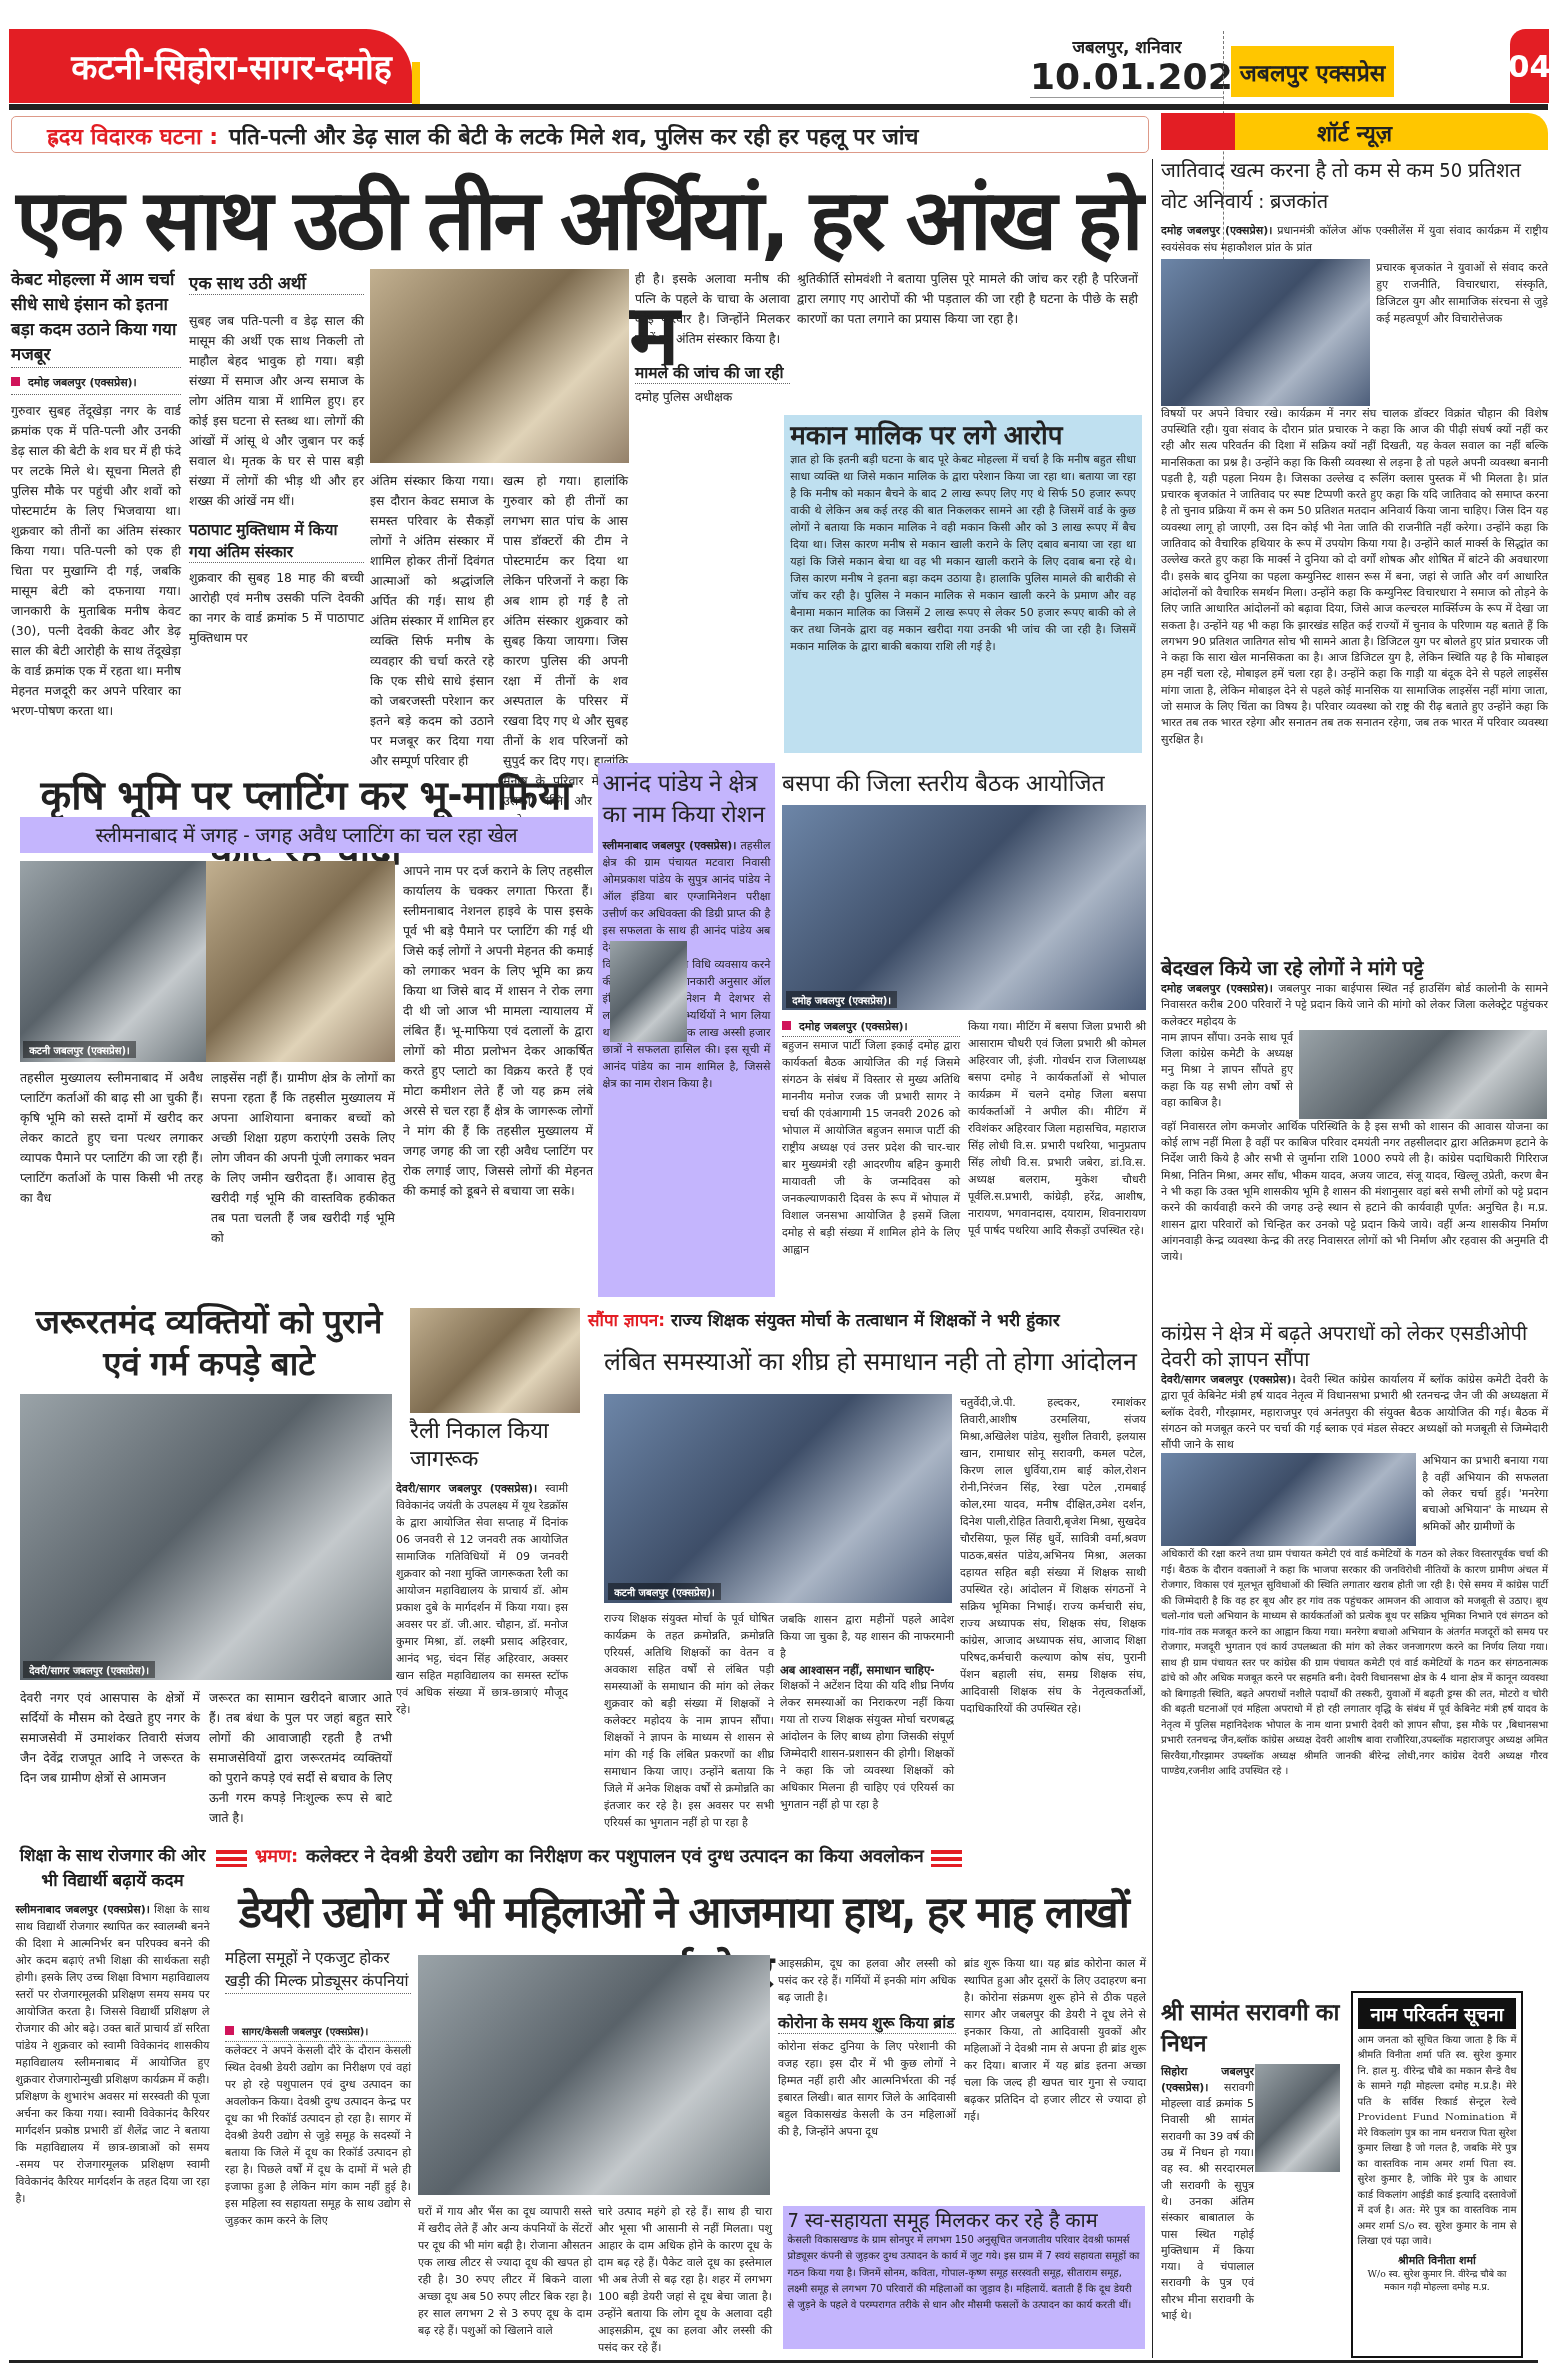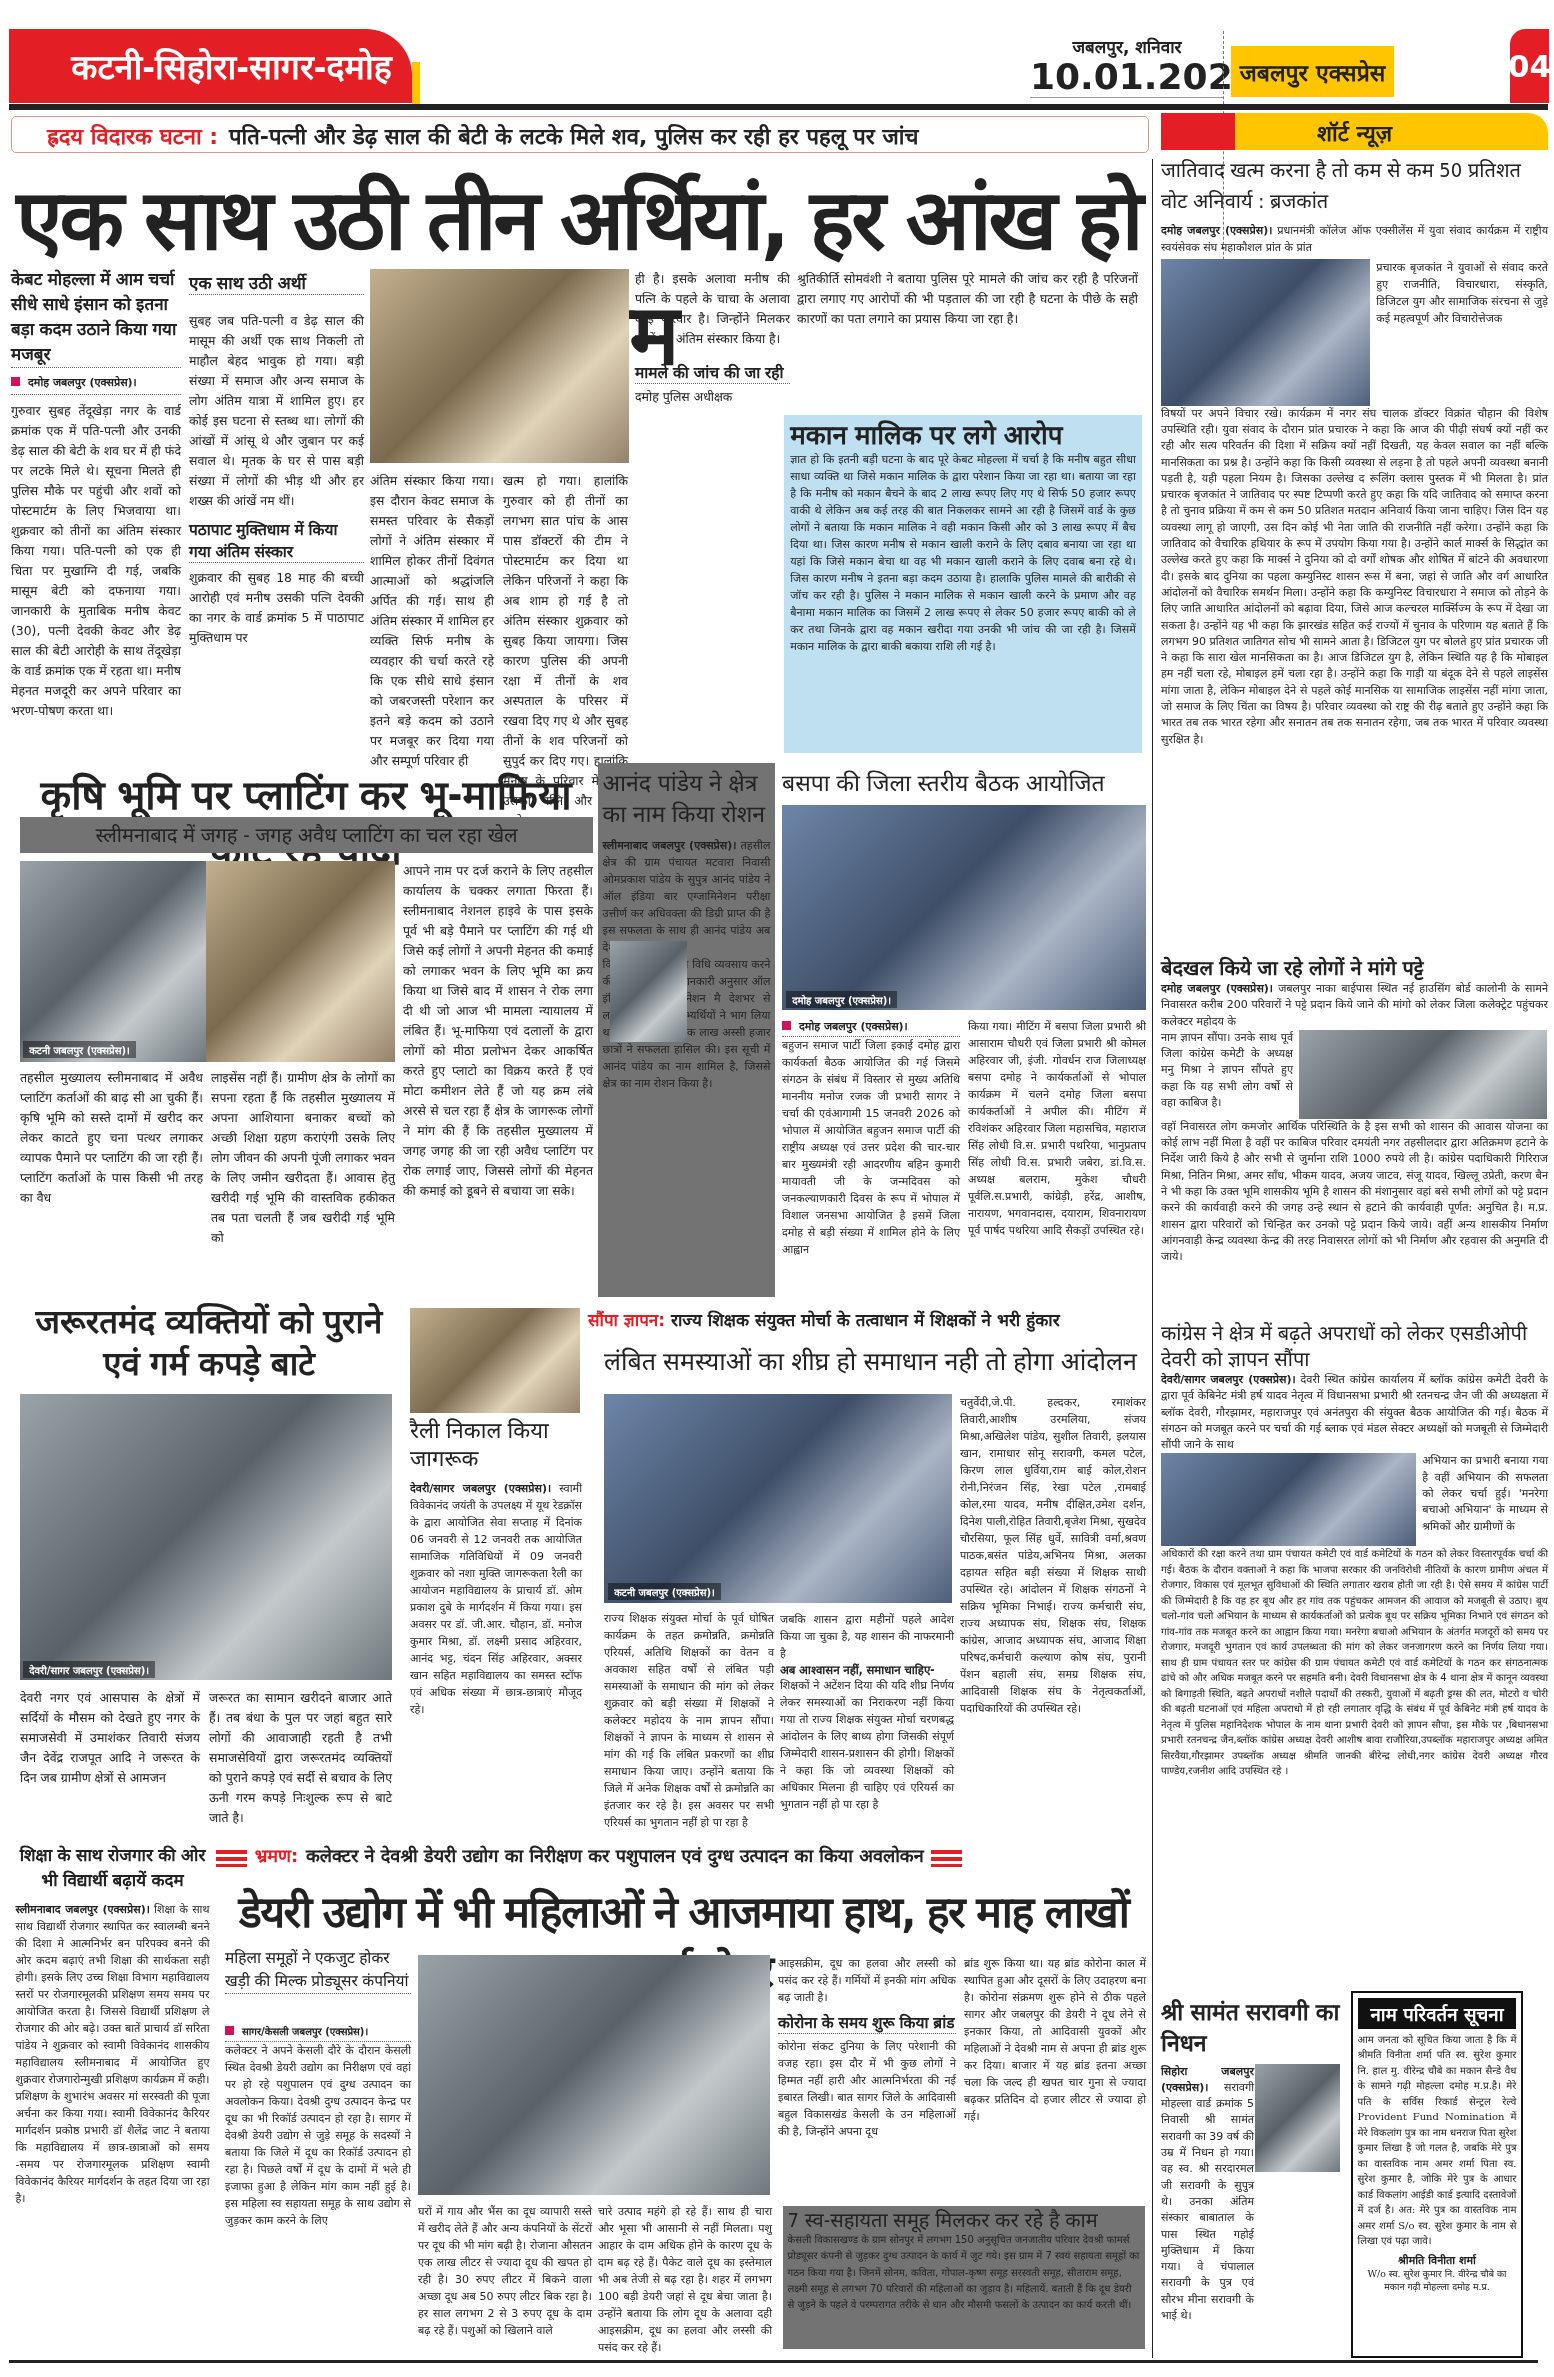--- a/index.html
+++ b/index.html
@@ -20,21 +20,21 @@
 .vline{left:1152px;top:159px;height:2199px;border-left:1.5px solid #222}
 .headline-main{left:9.3px;top:159px;width:1138px;text-align:center;font-size:84px;font-weight:bold;letter-spacing:-3.1px;font-family:"DejaVu Sans Condensed","DejaVu Sans",sans-serif}
 .h2{font-weight:bold;font-family:"DejaVu Sans Condensed","DejaVu Sans",sans-serif}
 .body{font-size:12.4px;line-height:20px;text-align:justify;color:#222}
 .photo{background:linear-gradient(135deg,#b8a48a,#8c7a63 40%,#c9b79c 70%,#7d6a55)}
 .photo.grey{background:linear-gradient(135deg,#9aa3a8,#596269 45%,#c4c9cc 70%,#6e777c)}
 .photo.blue{background:linear-gradient(135deg,#6d86a8,#3e4e68 45%,#aab5c5 70%,#4d5e7a)}
 .photo.warm{background:linear-gradient(135deg,#c2b090,#7c6a4e 45%,#e0d3b8 70%,#94816a)}
 .caption{font-size:10px;font-weight:bold;color:#fff;background:rgba(0,0,0,.45);padding:1.5px 6.2px}
 .box-blue{background:#bfe0f0}
-.box-cream{background:#737373}
+.box-cream{background:#c4b5fd}
 .bullet-sq{display:inline-block;width:9.3px;height:9.3px;background:#d0145a;margin-right:7.7px}
 .dotline{border-bottom:1.5px dotted #666}
 .notice-title{background:#111;color:#fff;font-weight:bold;font-size:18.6px;text-align:center;padding:3.1px}
 .notice{border:2.3px solid #111;padding:4.6px;font-family:"DejaVu Serif",serif}
 .stripe{display:inline-block;width:31px;height:17px;background:repeating-linear-gradient(#e31e24 0 3.9px,#fff 3.9px 7px)}
 </style>
 </head>
 <body>
 
 <div class="abs sec-title">कटनी-सिहोरा-सागर-दमोह</div>
@@ -173,21 +173,21 @@
 <div class="abs caption" style="left:23px;top:1661px">देवरी/सागर जबलपुर (एक्सप्रेस)।</div>
 <div class="abs" style="left:20px;top:1688px;width:180px">
     <div class="body">देवरी नगर एवं आसपास के क्षेत्रों में सर्दियों के मौसम को देखते हुए नगर के समाजसेवी में उमाशंकर तिवारी संजय जैन देवेंद्र राजपूत आदि ने जरूरत के दिन जब ग्रामीण क्षेत्रों से आमजन</div>
   </div>
 <div class="abs" style="left:209px;top:1688px;width:183px">
     <div class="body">जरूरत का सामान खरीदने बाजार आते हैं। तब बंधा के पुल पर जहां बहुत सारे लोगों की आवाजाही रहती है तभी समाजसेवियों द्वारा जरूरतमंद व्यक्तियों को पुराने कपड़े एवं सर्दी से बचाव के लिए ऊनी गरम कपड़े निःशुल्क रूप से बाटे जाते है।</div>
   </div>
 
 <div class="abs photo warm" style="left:410px;top:1308px;width:170px;height:105px"></div>
 <div class="abs h2" style="left:410px;top:1417px;width:170px;font-size:22px;line-height:28px;font-weight:normal">रैली निकाल किया जागरूक</div>
-<div class="abs" style="left:410px;top:1480px;width:172px">
+<div class="abs" style="left:396px;top:1480px;width:172px">
     <div class="body" style="font-size:11px;line-height:17px"><b>देवरी/सागर जबलपुर (एक्सप्रेस)।</b> <span>स्वामी विवेकानंद जयंती के उपलक्ष्य में यूथ रेडक्रॉस के द्वारा आयोजित सेवा सप्ताह में दिनांक 06 जनवरी से 12 जनवरी तक आयोजित सामाजिक गतिविधियों में 09 जनवरी शुक्रवार को नशा मुक्ति जागरूकता रैली का आयोजन महाविद्यालय के प्राचार्य डॉ. ओम प्रकाश दुबे के मार्गदर्शन में किया गया। इस अवसर पर डॉ. जी.आर. चौहान, डॉ. मनोज कुमार मिश्रा, डॉ. लक्ष्मी प्रसाद अहिरवार, आनंद भट्ट, चंदन सिंह अहिरवार, अक्सर खान सहित महाविद्यालय का समस्त स्टॉफ एवं अधिक संख्या में छात्र-छात्राएं मौजूद रहे।</span></div>
   </div>
 
 <div class="abs" style="left:588px;top:1308px;width:557px;font-size:17px;font-weight:bold"><span style="color:#e31e24">सौंपा ज्ञापन:</span> <span>राज्य शिक्षक संयुक्त मोर्चा के तत्वाधान में शिक्षकों ने भरी हुंकार</span></div>
 <div class="abs h2" style="left:604px;top:1343px;width:542px;font-size:25px;font-weight:normal">लंबित समस्याओं का शीघ्र हो समाधान नही तो होगा आंदोलन</div>
 <div class="abs photo blue" style="left:604px;top:1394px;width:348px;height:209px"></div>
 <div class="abs caption" style="left:608px;top:1583px">कटनी जबलपुर (एक्सप्रेस)।</div>
 <div class="abs" style="left:604px;top:1610px;width:170px">
     <div class="body" style="font-size:11px;line-height:17px">राज्य शिक्षक संयुक्त मोर्चा के पूर्व घोषित कार्यक्रम के तहत क्रमोन्नति, क्रमोन्नति एरियर्स, अतिथि शिक्षकों का वेतन व अवकाश सहित वर्षों से लंबित पड़ी समस्याओं के समाधान की मांग को लेकर शुक्रवार को बड़ी संख्या में शिक्षकों ने कलेक्टर महोदय के नाम ज्ञापन सौंपा। शिक्षकों ने ज्ञापन के माध्यम से शासन से मांग की गई कि लंबित प्रकरणों का शीघ्र समाधान किया जाए। उन्होंने बताया कि जिले में अनेक शिक्षक वर्षों से क्रमोन्नति का इंतजार कर रहे है। इस अवसर पर सभी एरियर्स का भुगतान नहीं हो पा रहा है</div>
   </div>

